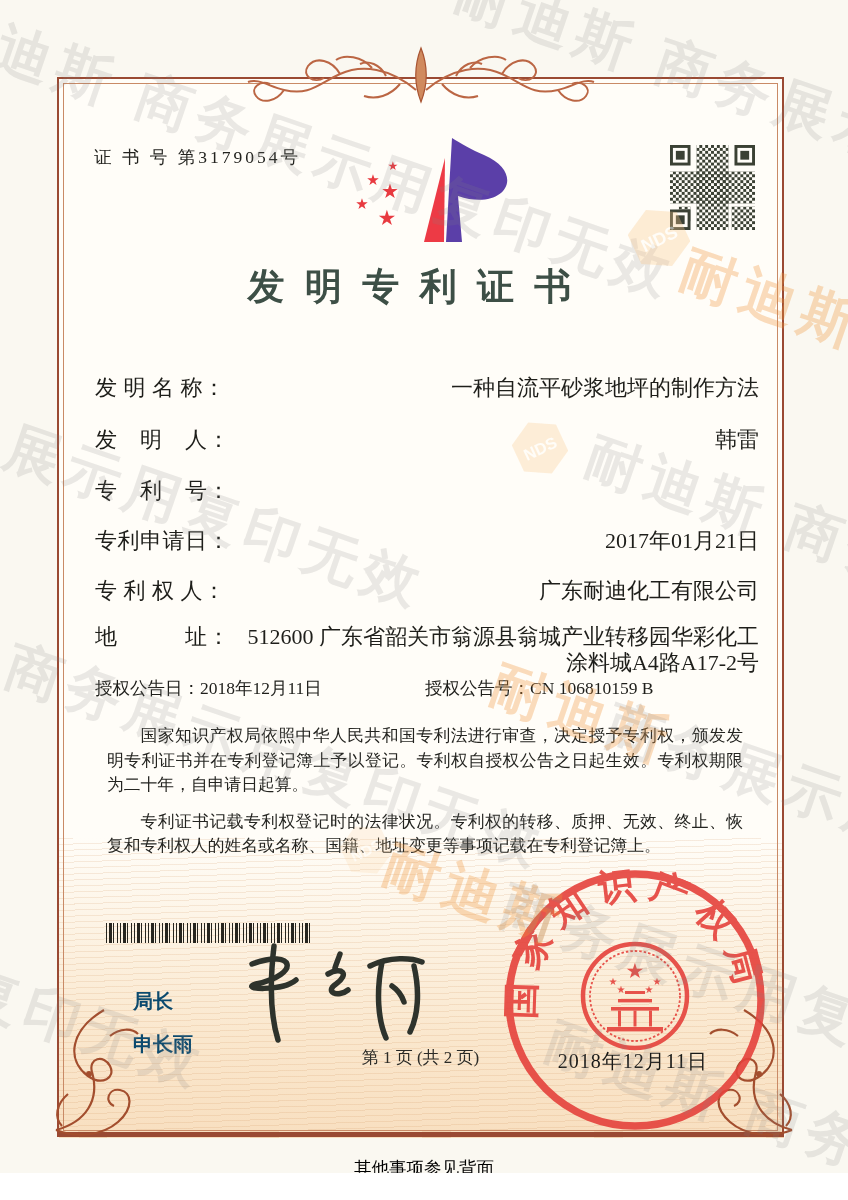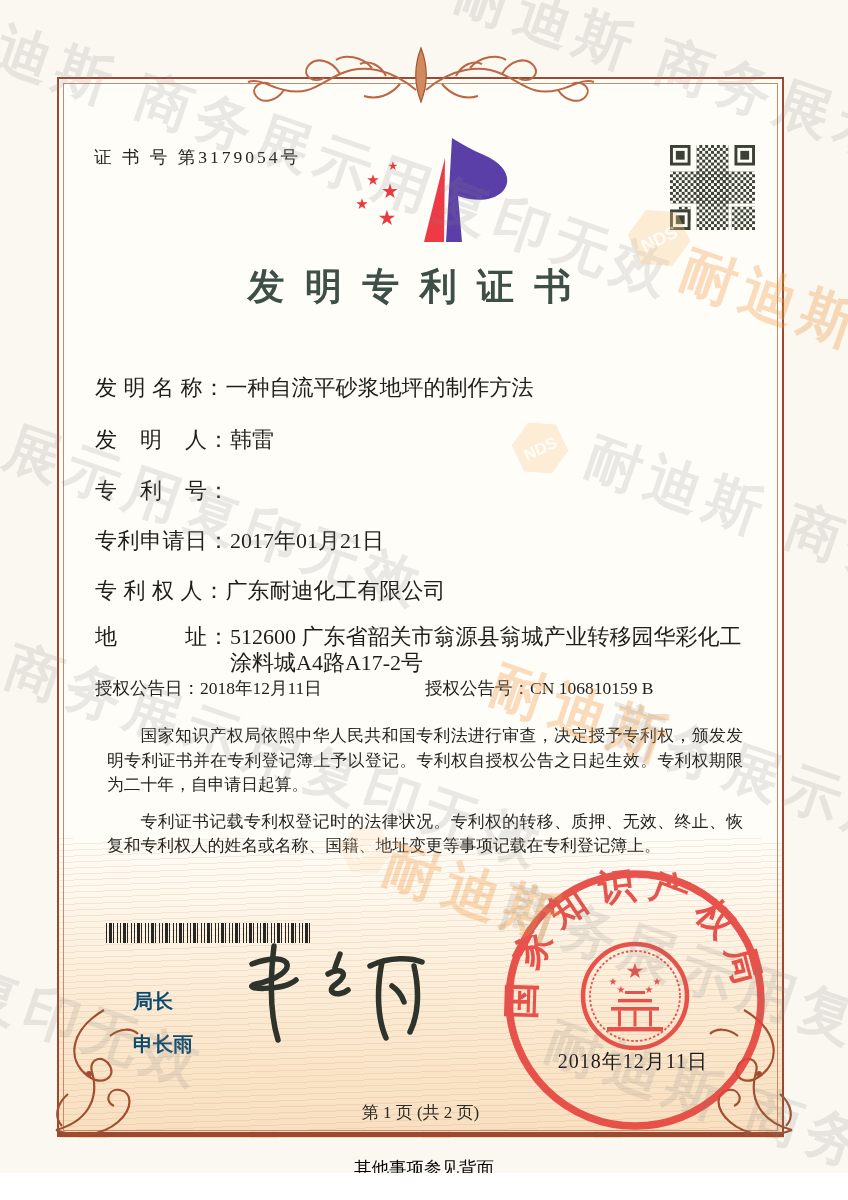--- a/index.html
+++ b/index.html
@@ -21,35 +21,35 @@
   .frame{position:absolute;left:57px;top:77px;width:727px;height:1060px;
     border:2.5px solid #9a4a33;border-bottom-width:5px;box-sizing:border-box;}
   .frame2{position:absolute;left:63px;top:83px;width:715px;height:1048px;
     border:1px solid #c98a66;box-sizing:border-box;}
   
   .certno{position:absolute;left:94px;top:145px;font-size:17.5px;letter-spacing:3px;color:#23231f;}
   .title{position:absolute;left:46px;top:262px;width:727px;text-align:center;
     font-size:37px;font-weight:700;color:#3d4f46;letter-spacing:.55em;text-indent:.55em;}
   .frow{position:absolute;left:95px;width:664px;display:flex;font-size:22px;line-height:26px;}
   .flabel{flex:0 0 124px;letter-spacing:.5px;white-space:pre;}
-  .fvalue{flex:1;}
+  .fvalue{flex:1;text-align:right;}
   .grantrow{position:absolute;left:95px;top:676px;width:680px;font-size:17.5px;}
   .grant2{position:absolute;left:330px;top:0;}
   .paras{position:absolute;left:95px;top:712px;width:660px;font-size:16.8px;line-height:24.6px;
     text-align:justify;color:#242420;}
   .paras p{margin:12px;text-indent:2em;}
   .barcode{position:absolute;left:106px;top:923px;width:204px;height:20px;
     background:repeating-linear-gradient(90deg,#26251f 0 1px,transparent 1px 3px,#26251f 3px 6px,transparent 6px 7px,#26251f 7px 8px,transparent 8px 11px,#26251f 11px 12px,transparent 12px 14px);}
   .director{position:absolute;left:133px;top:980px;font-family:"Liberation Sans","DejaVu Sans",sans-serif;
     font-weight:600;font-size:20px;line-height:43px;color:#0c4a6e;}
   .sig{position:absolute;left:222px;top:930px;}
   .sealwrap{position:absolute;left:485px;top:858px;opacity:.9;}
   .sealdate{position:absolute;left:508px;top:1048px;width:250px;text-align:center;
     font-size:20px;letter-spacing:1px;color:#191917;}
-  .pagenum{position:absolute;left:57px;top:1101px;width:727px;text-align:center;font-size:17px;color:#2b2b27;}
+  .pagenum{position:absolute;left:57px;top:1046px;width:727px;text-align:center;font-size:17px;color:#2b2b27;}
   .footnote{position:absolute;left:0;top:1156px;width:848px;text-align:center;font-size:17.5px;color:#000000;}
   
   .wm-layer{position:absolute;inset:0;pointer-events:none;z-index:60;}
   .wm{position:absolute;font-family:"Liberation Sans","DejaVu Sans",sans-serif;font-weight:700;
     font-size:56px;letter-spacing:7px;white-space:nowrap;color:rgba(128,128,133,.17);
     transform:rotate(19deg);transform-origin:left top;}
   .wm-orange{color:rgba(240,150,60,.32);}
   .hex{position:absolute;opacity:.55;}
   .ornament{position:absolute;z-index:5;}
   .content{position:relative;z-index:10;}

